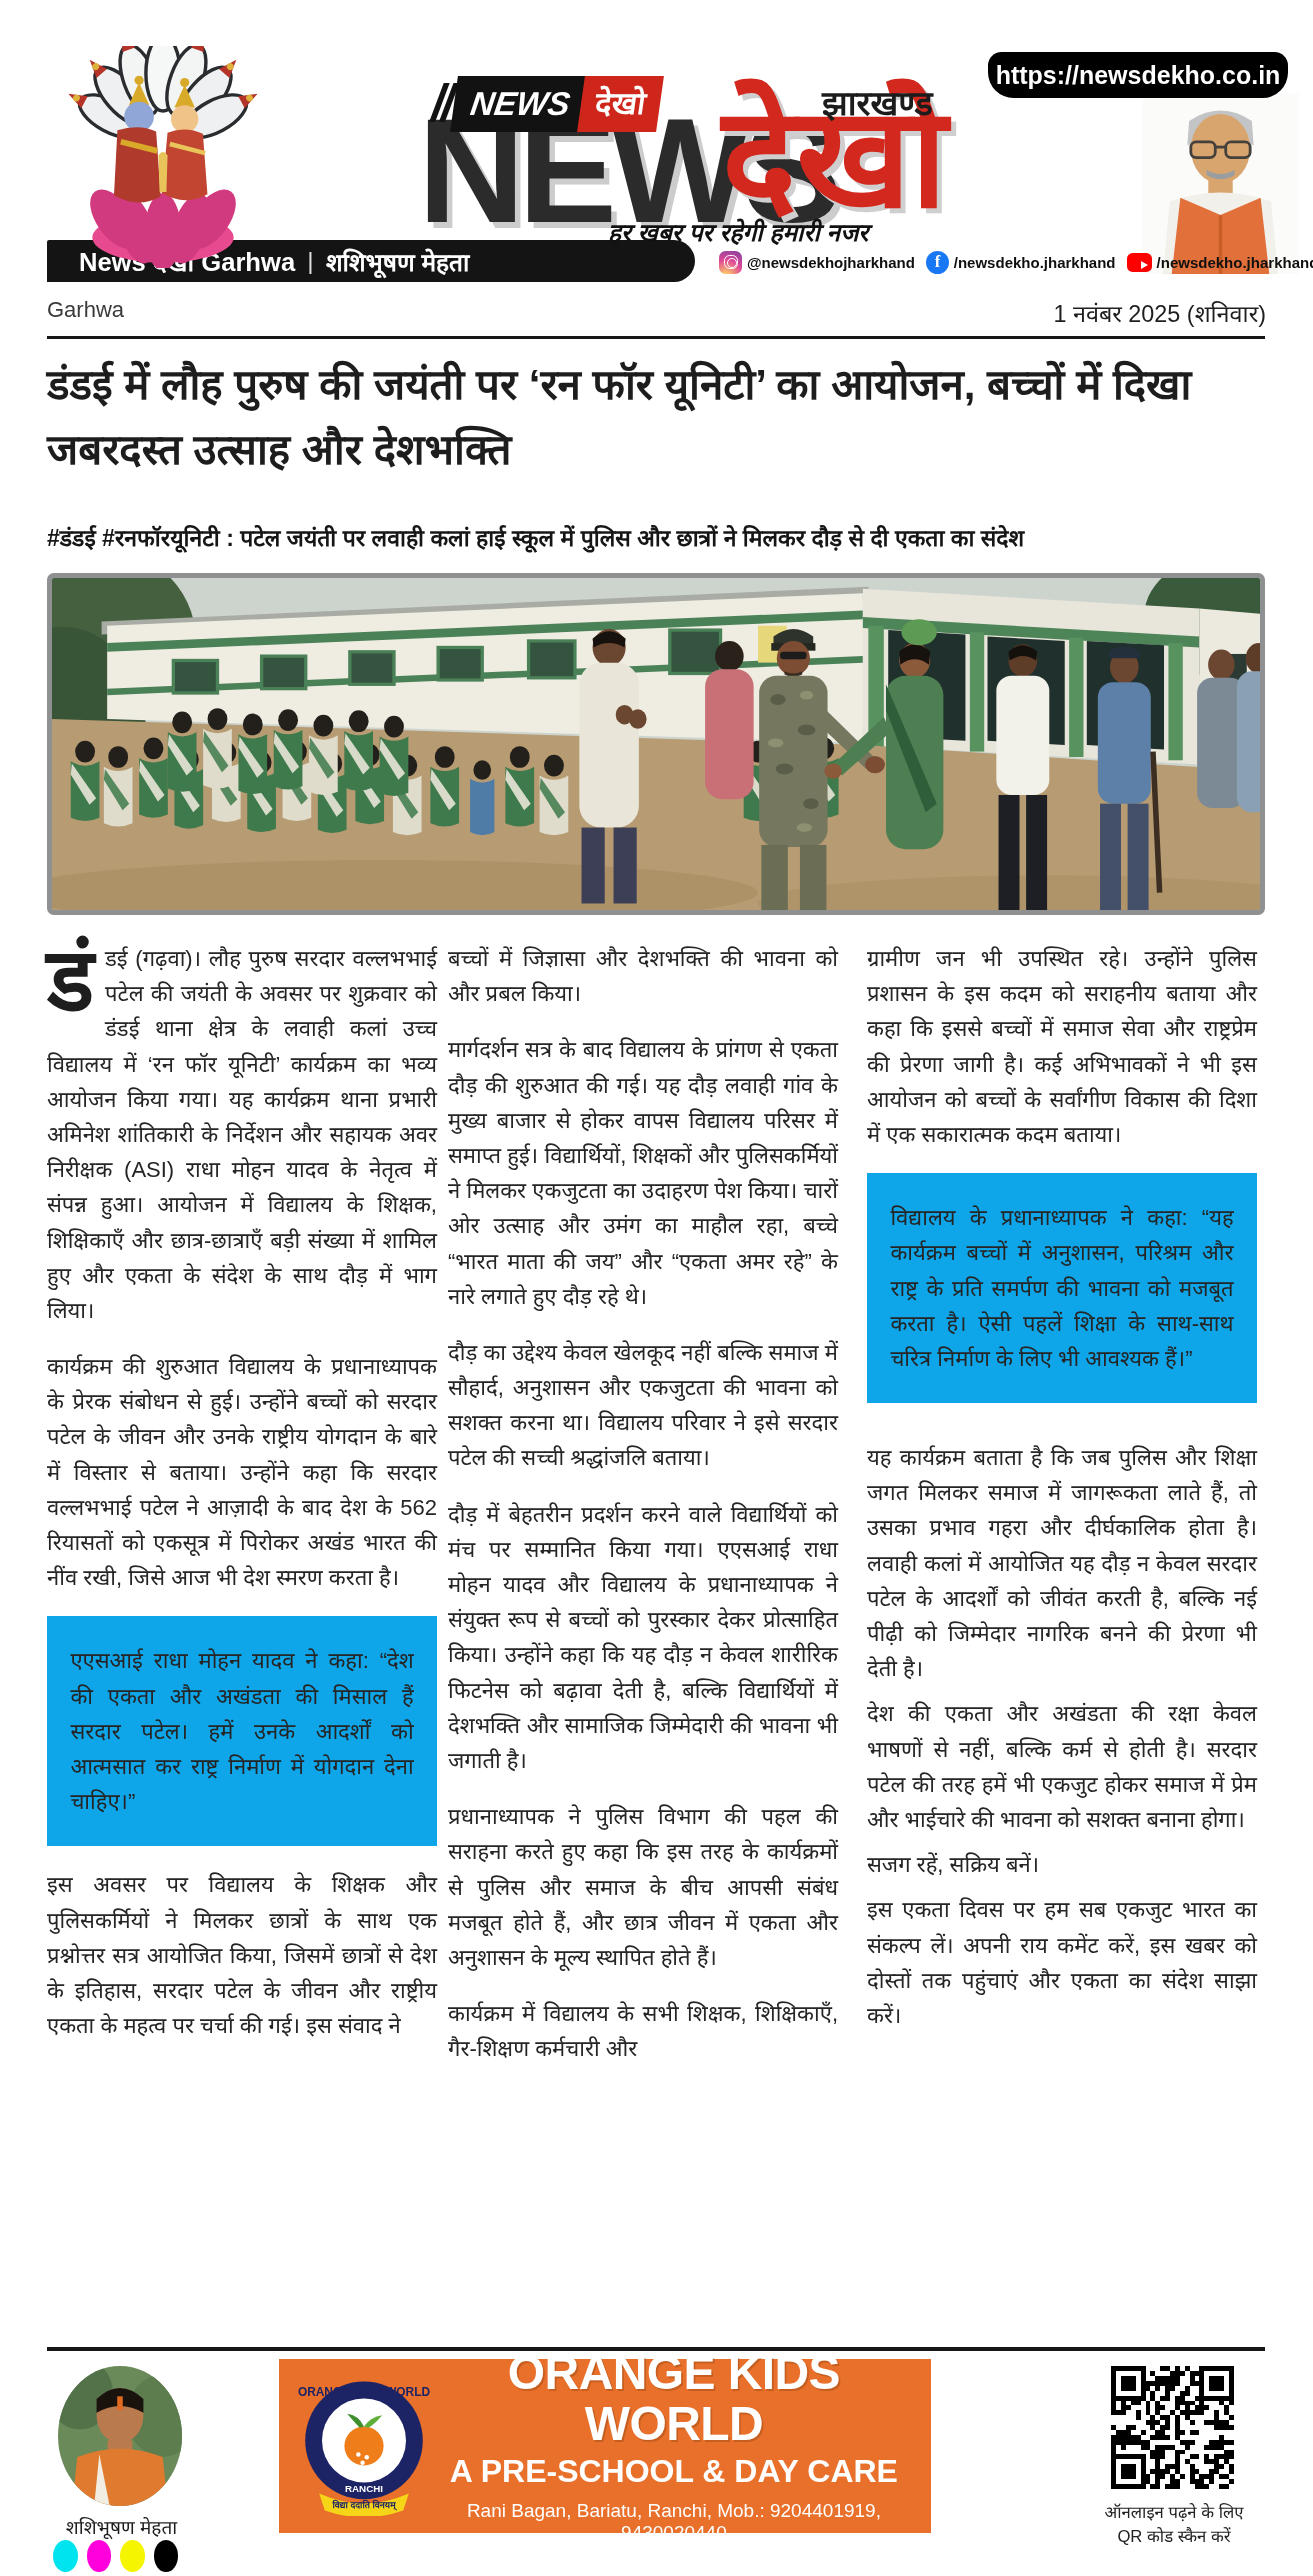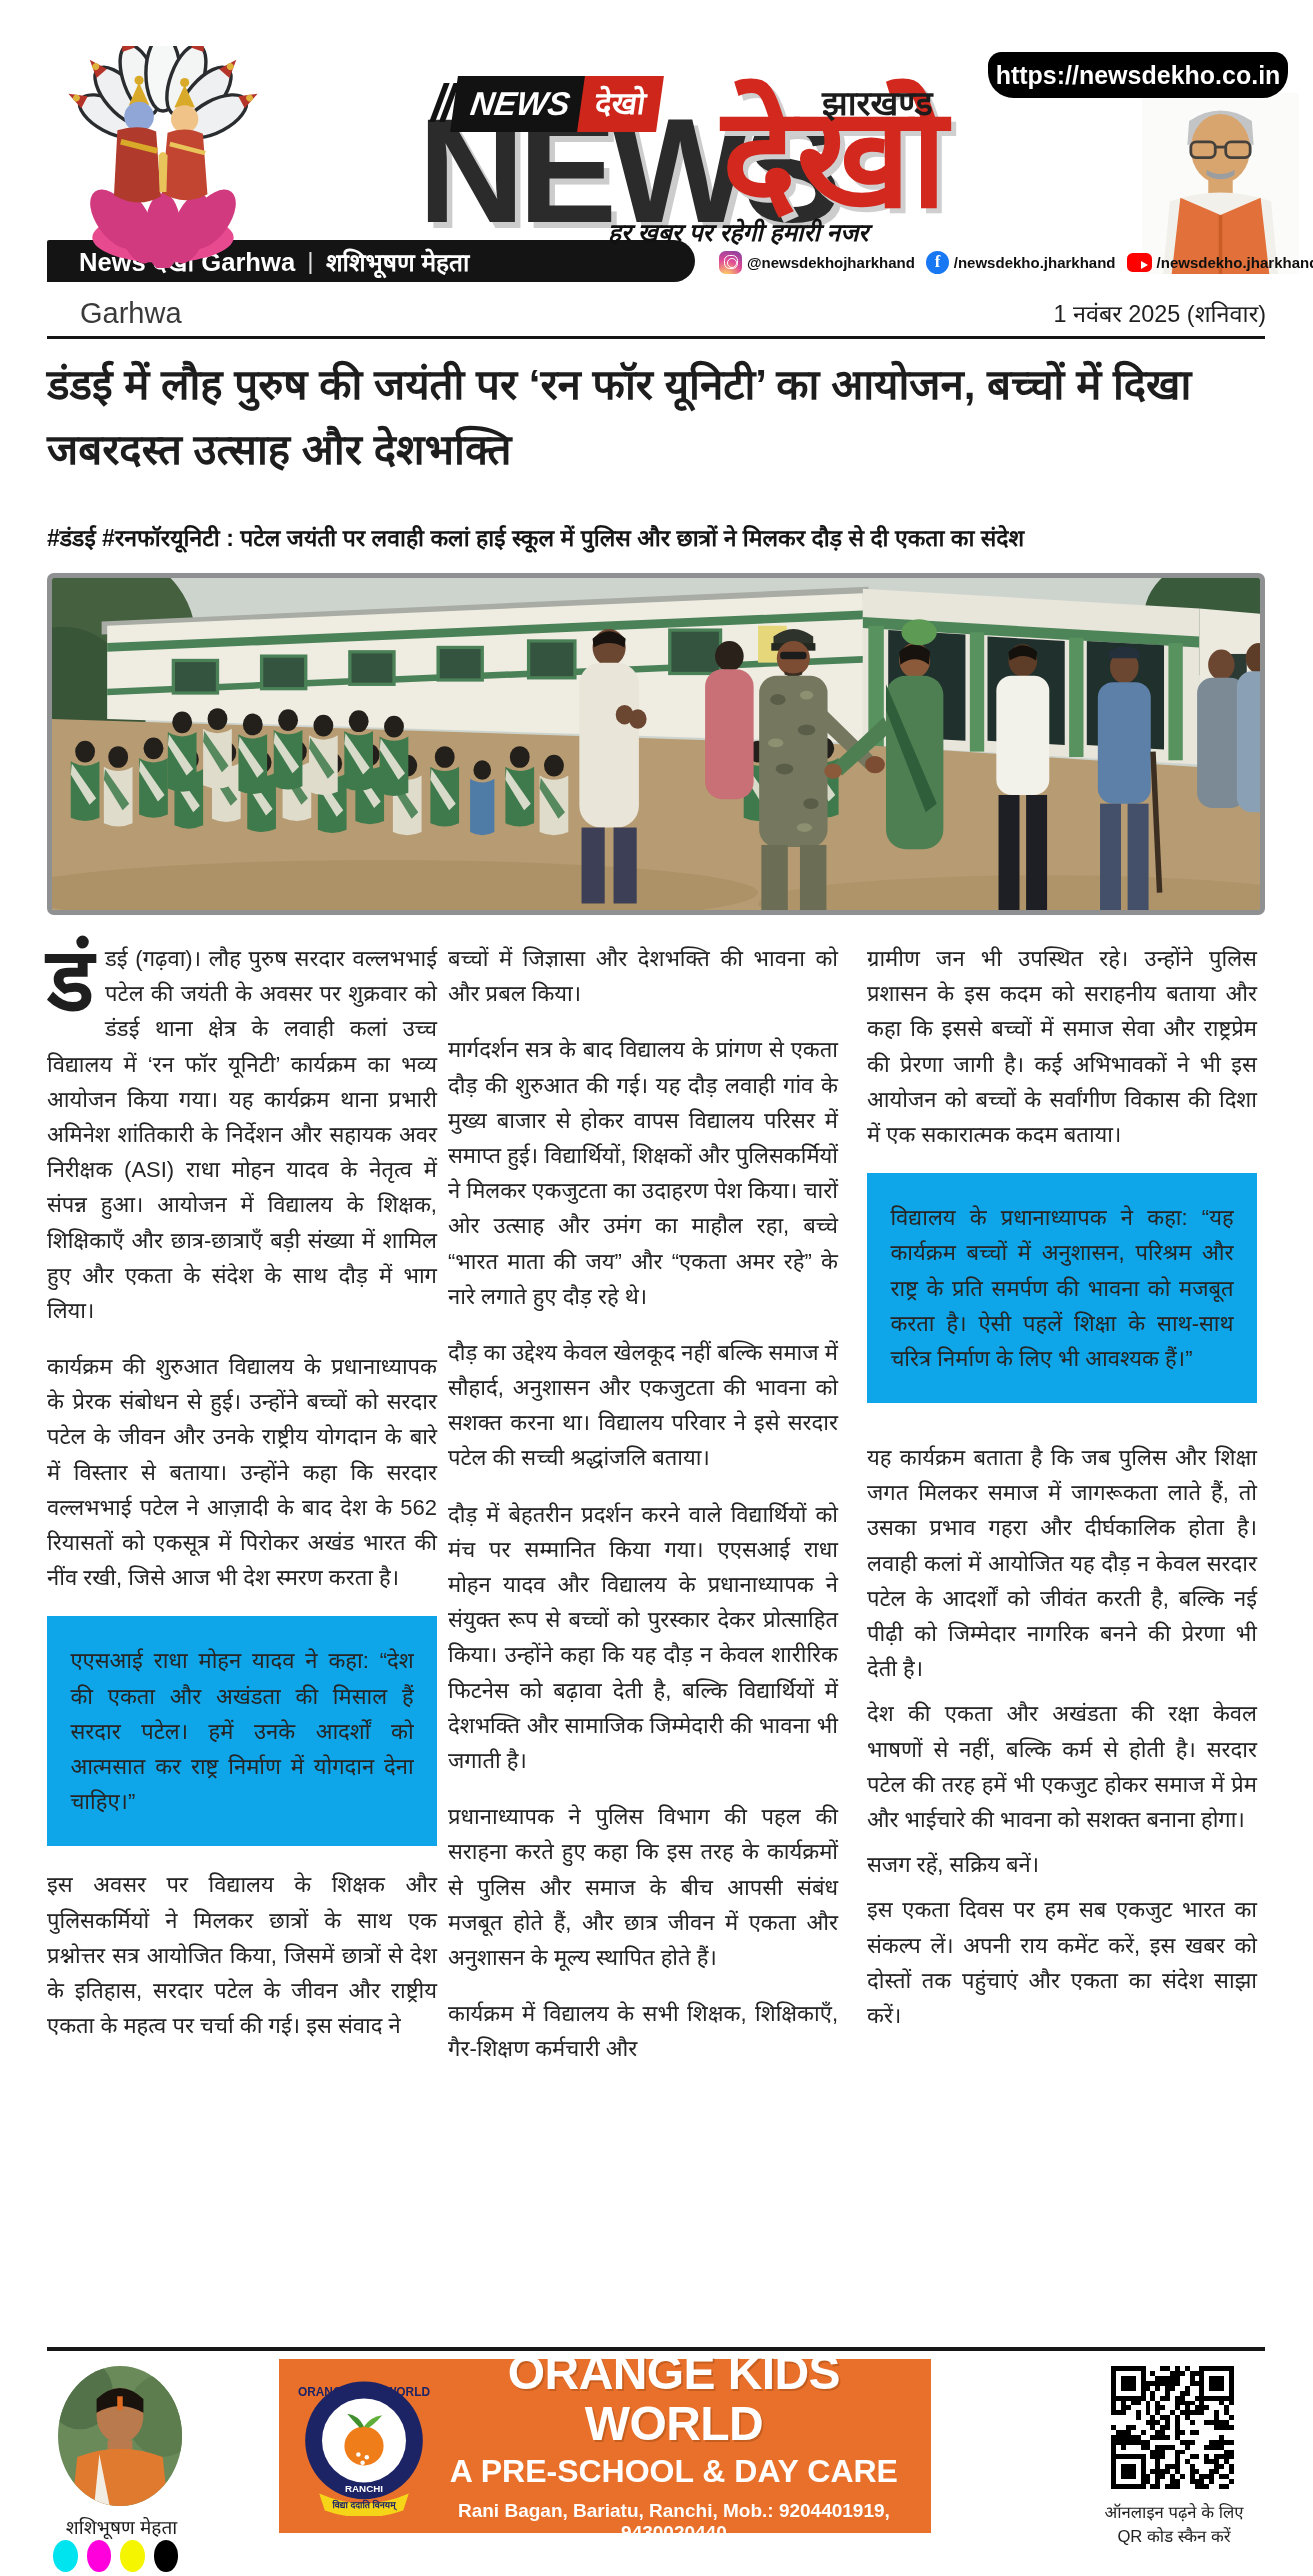--- a/index.html
+++ b/index.html
@@ -33,21 +33,21 @@
   .soc .hdl{font-size:15px;font-weight:bold;color:#101010;white-space:nowrap;}
   .ic{width:23.4px;height:23.4px;border-radius:50%;display:flex;align-items:center;justify-content:center;flex:0 0 auto;}
   .ic-ig{border-radius:6.7px;background:radial-gradient(circle at 30% 110%,#fdc468 10%,#df4996 55%,#7b3fa0 100%);position:relative;}
   .ic-ig::before{content:"";position:absolute;inset:4.5px;border:1.7px solid #fff;border-radius:5.6px;}
   .ic-ig::after{content:"";position:absolute;left:7.8px;top:7.8px;width:7.8px;height:7.8px;border:1.7px solid #fff;border-radius:50%;}
   .ic-fb{background:#1877f2;color:#fff;font-size:16.7px;font-weight:bold;font-family:"Liberation Serif",serif;}
   .ic-yt{width:25.6px;height:19px;border-radius:5.6px;background:#f00;}
   .ic-yt::before{content:"";display:block;margin:5px 0 0 9.5px;width:0;height:0;border-left:7.8px solid #fff;border-top:4.5px solid transparent;border-bottom:4.5px solid transparent;}
 
   
-  #dateline-loc{left:47px;top:297px;font-size:29px;color:#3a3a3a;margin-left:33px;}
+  #dateline-loc{left:47px;top:297px;font-size:22px;color:#3a3a3a;}
   #dateline-date{right:47px;top:297px;font-size:23.4px;color:#1f1f1f;text-align:right;}
   .rule{left:47px;width:1218px;background:#161616;}
   #rule-top{top:336px;height:3.3px;}
   #rule-footer{top:2347px;height:3.9px;}
 
   
   #headline{left:47px;top:352px;width:1220px;font-size:42px;line-height:1.55;font-weight:bold;color:#1d1d1d;letter-spacing:0;}
   #subheadline{left:47px;top:521px;width:1220px;font-size:23px;font-weight:bold;color:#161616;}
 
   
@@ -64,21 +64,21 @@
   .tight{margin-bottom:10px !important;}
 
   
   #foot-portrait{left:58px;top:2366px;width:124px;height:140px;border-radius:50%;overflow:hidden;}
   #foot-name{left:31px;top:2514px;width:181px;text-align:center;font-size:19px;color:#1d1d1d;}
   #ad-box{left:279px;top:2359px;width:652px;height:174px;background:#e8702a;display:flex;align-items:center;padding:0 16.7px 0 14.5px;box-sizing:border-box;}
   #ad-logo{width:140px;height:140px;flex:0 0 auto;position:relative;}
   #ad-text{flex:1;text-align:center;color:#fff;}
   #ad-brand{font-size:48px;font-weight:bold;letter-spacing:-0.6px;line-height:1.05;text-shadow:1.7px 1.7px 0 rgba(90,40,0,.25);}
   #ad-sub{font-size:32px;font-weight:bold;margin-top:3.3px;}
-  #ad-addr{font-size:19px;font-weight:bold;margin-top:10px;}
+  #ad-addr{font-size:19px;font-weight:normal;margin-top:10px;}
   #qr{left:1108px;top:2363px;width:129px;height:129px;background:#fff;display:grid;grid-template-columns:repeat(25,1fr);grid-template-rows:repeat(25,1fr);padding:3.3px;box-sizing:border-box;}
   #qr i{background:#fff;} #qr i.on{background:#000;}
   #qr-caption{left:1060px;top:2501px;width:228px;text-align:center;font-size:16.7px;color:#222;line-height:1.45;}
   #cmyk{left:53px;top:2540px;display:flex;gap:9px;}
   .dot{width:24.5px;height:32px;border-radius:50%;}
   .dot-c{background:#00e4f0;} .dot-m{background:#ff00dd;} .dot-y{background:#f5f500;} .dot-k{background:#000;}
 </style>
 </head>
 <body>
 

